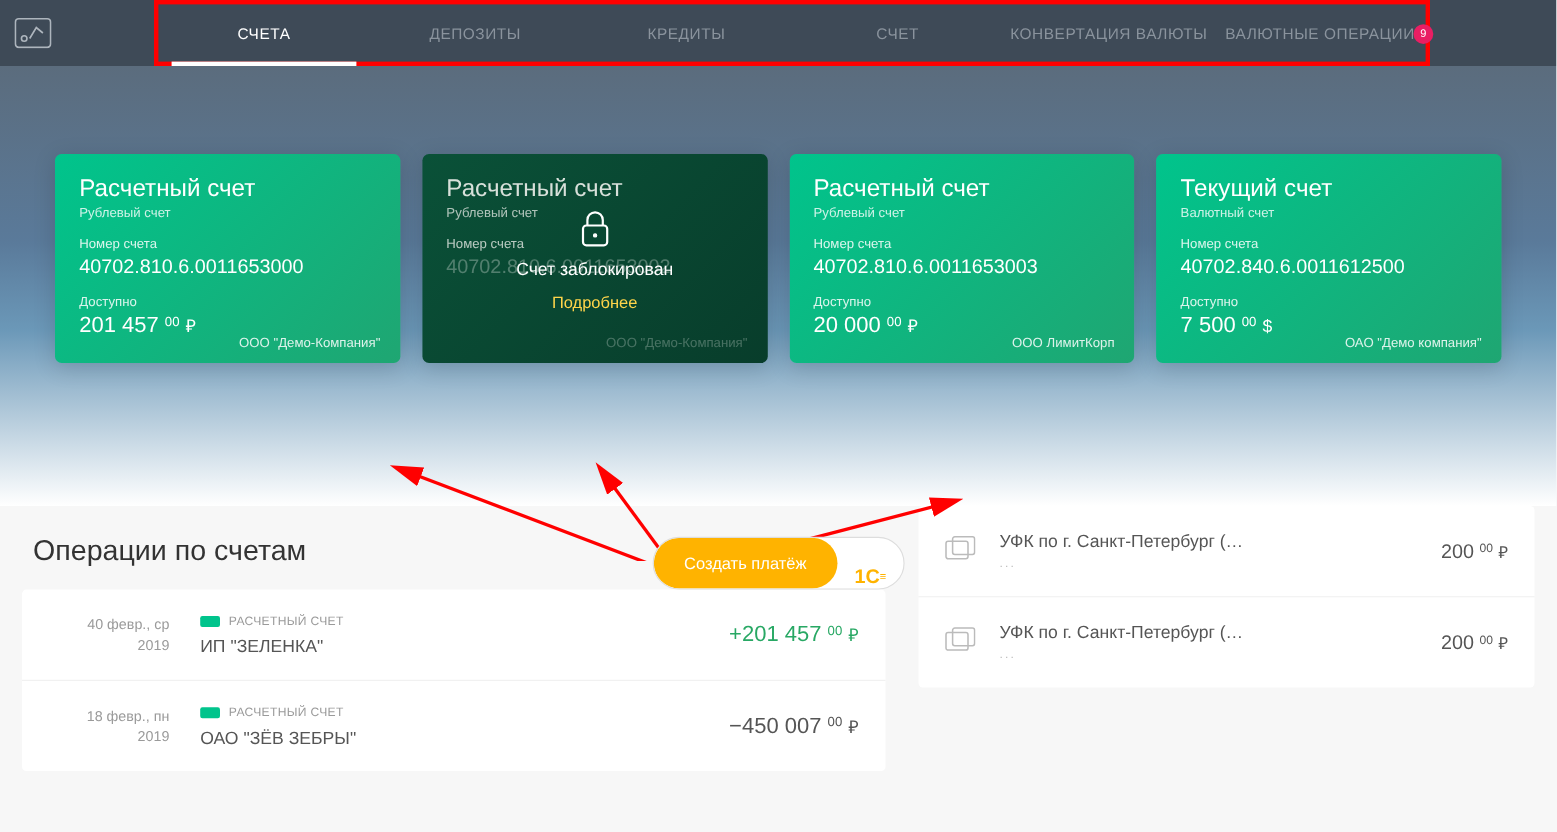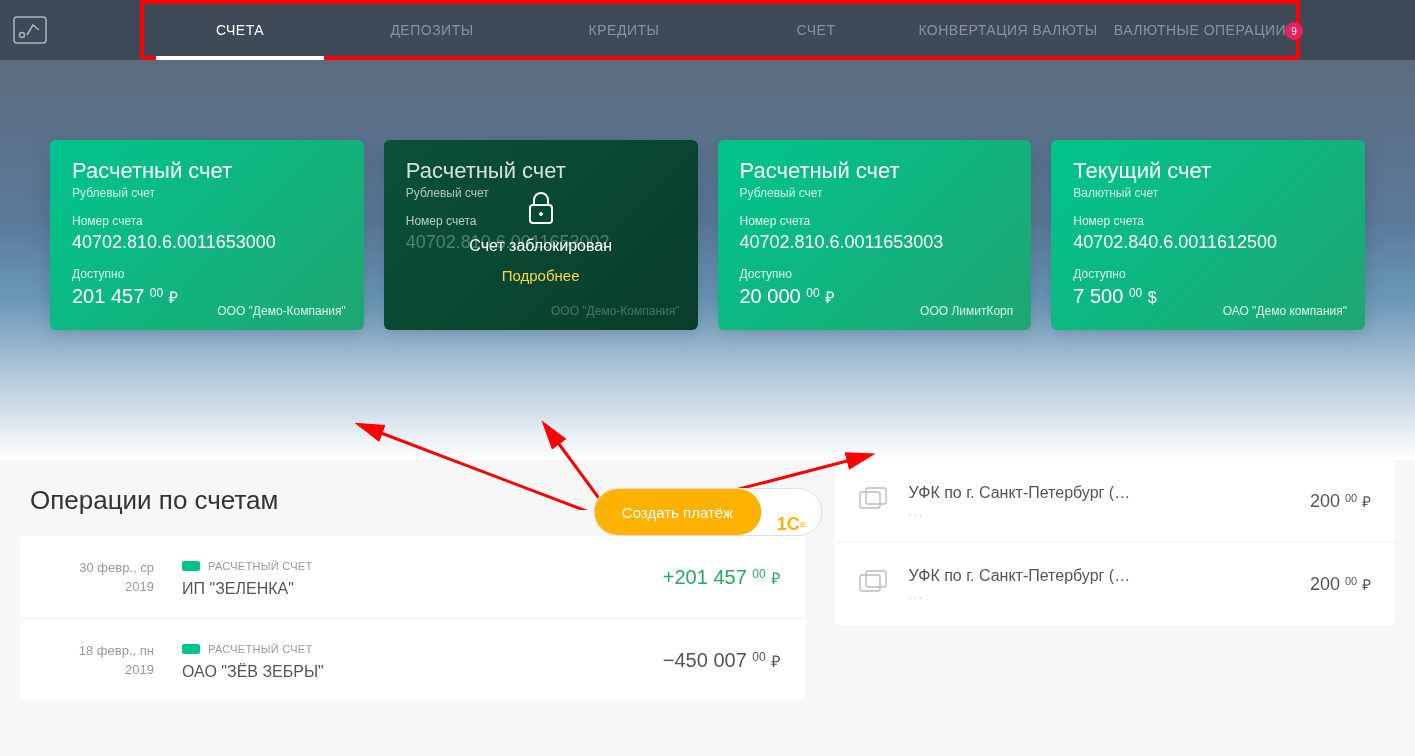--- a/index.html
+++ b/index.html
@@ -170,21 +170,21 @@
       <span>1C</span>
       <span style="font-size:10px;">≡</span>
     </div>
 </div>
 
 <div class="content">
   <div class="left-col">
     <div class="section-title">Операции по счетам</div>
     <div class="op-list">
       <div class="op-row">
-        <div class="op-date"><span>30 февр., ср</span><br><span>2019</span></div>
+        <div class="op-date"><span>40 февр., ср</span><br><span>2019</span></div>
         <div class="op-info">
           <span class="op-badge"></span><span class="op-type">РАСЧЕТНЫЙ СЧЕТ</span>
           <div class="op-name">ИП "ЗЕЛЕНКА"</div>
         </div>
         <div class="op-amount positive"><span>+</span><span>201 457</span> <span class="cents">00</span> <span class="cur">₽</span></div>
       </div>
       <div class="op-row">
         <div class="op-date"><span>18 февр., пн</span><br><span>2019</span></div>
         <div class="op-info">
           <span class="op-badge"></span><span class="op-type">РАСЧЕТНЫЙ СЧЕТ</span>

